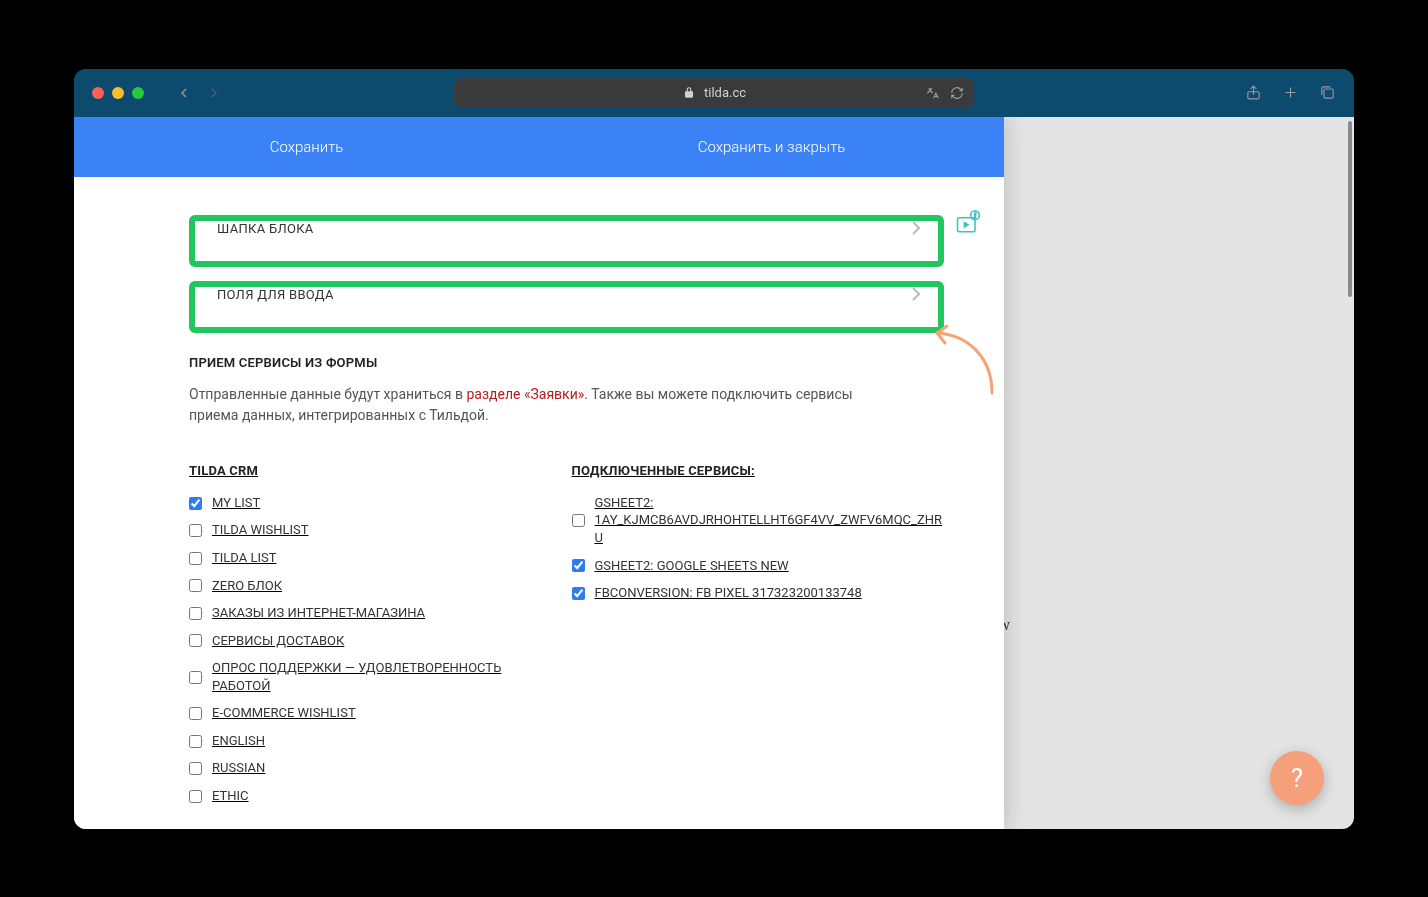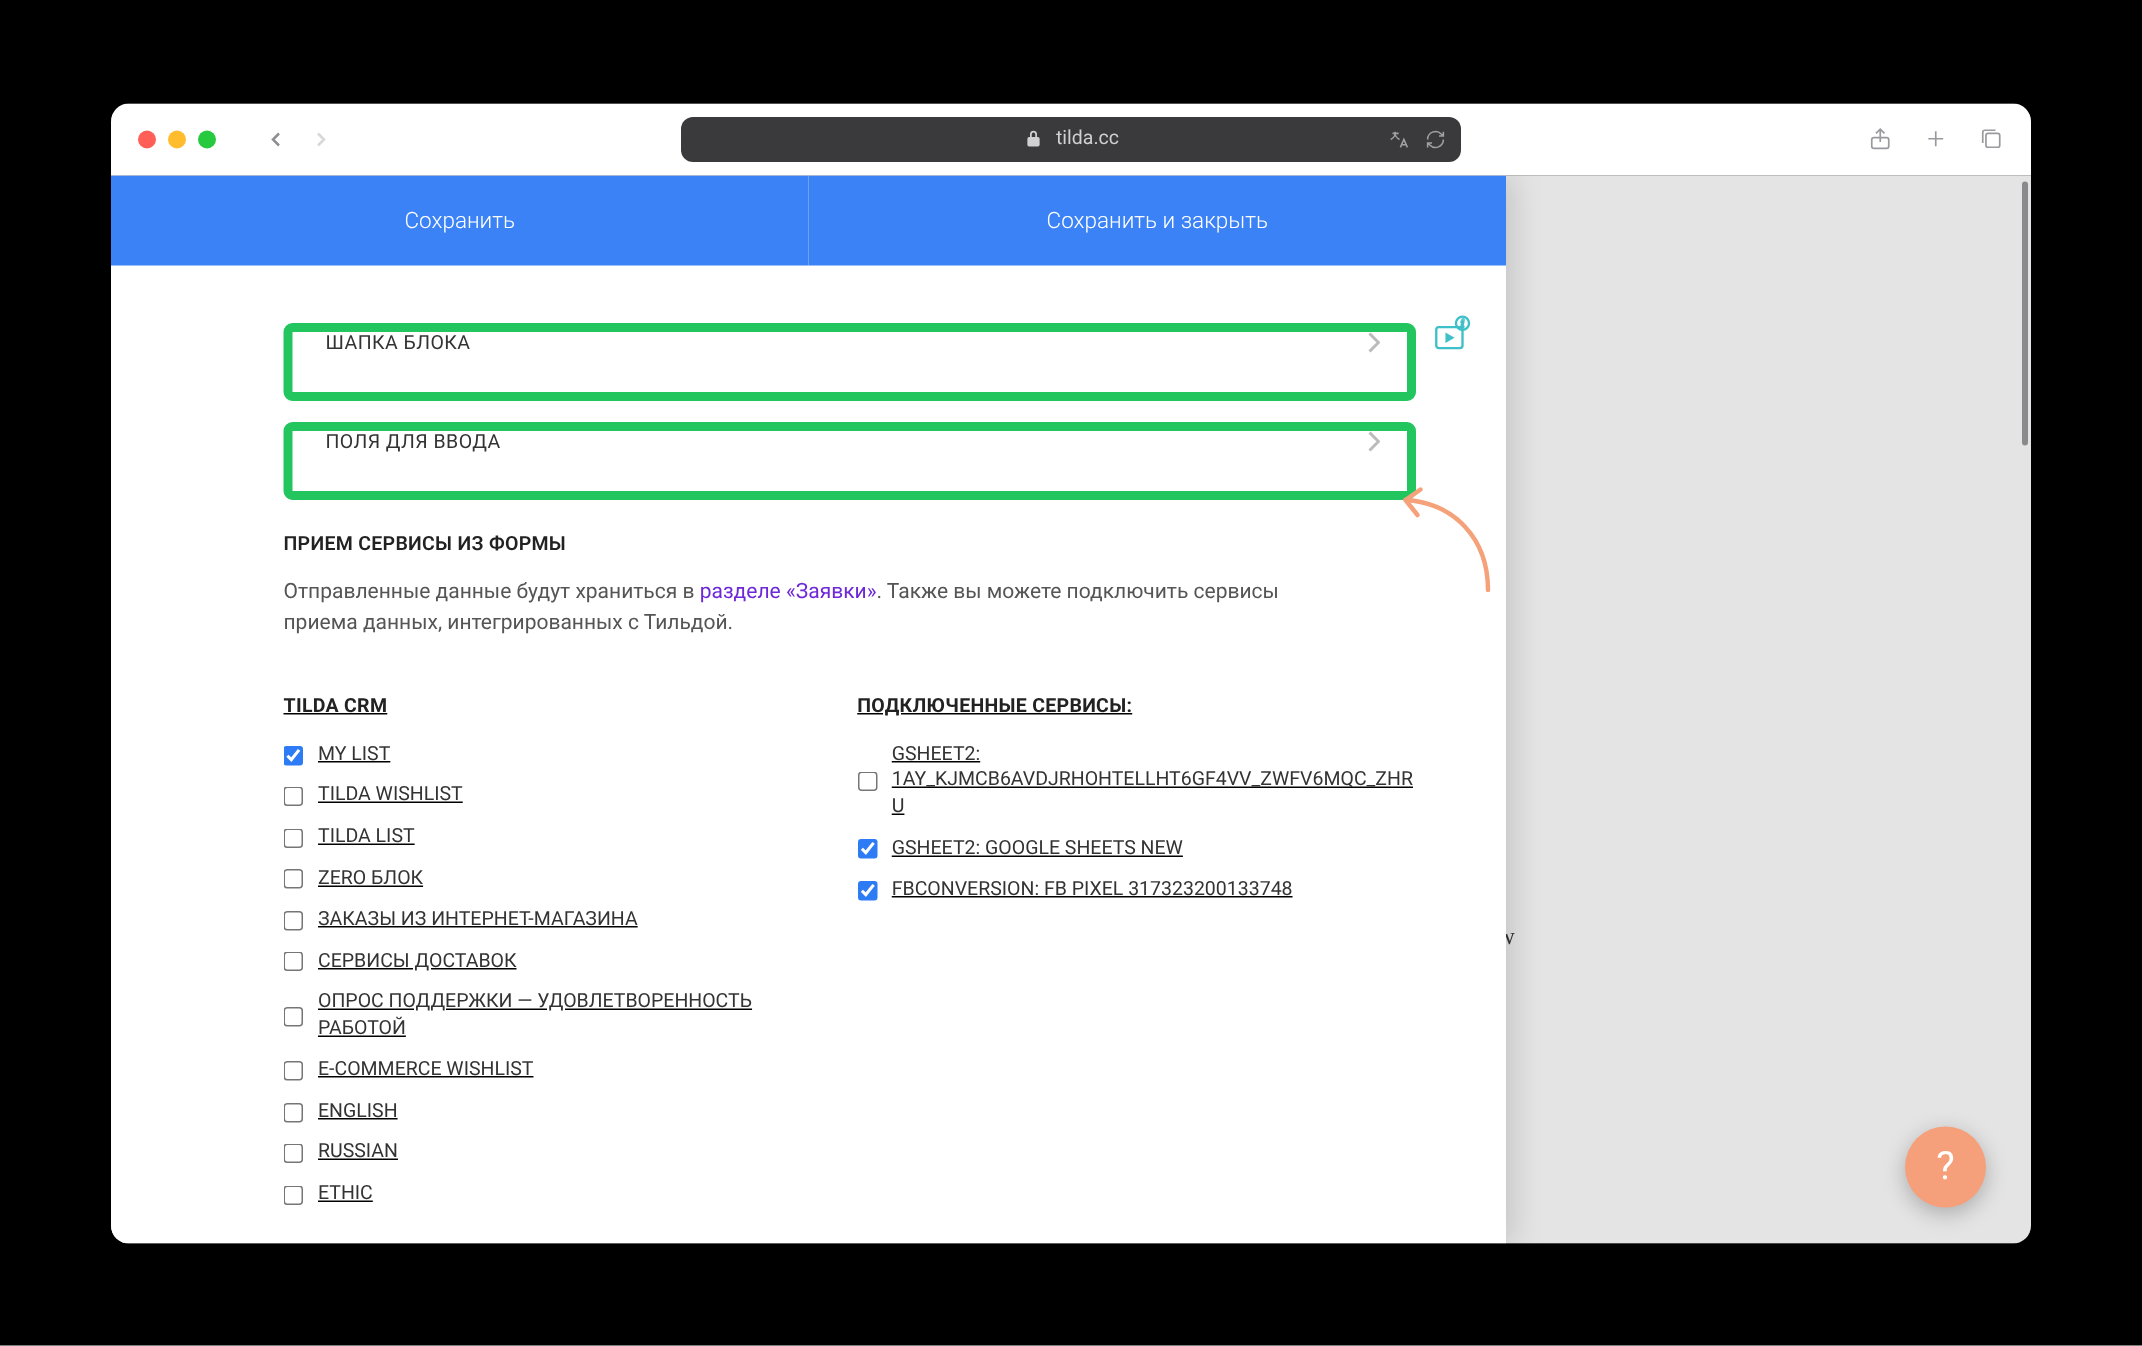--- a/index.html
+++ b/index.html
@@ -18,21 +18,21 @@
     height: 760px;
     background: #2d2d30;
     border-radius: 12px;
     overflow: hidden;
     box-shadow: 0 20px 50px rgba(0,0,0,.5);
     display: flex;
     flex-direction: column;
   }
   .titlebar {
     height: 48px;
-    background: #ffffff;
+    background: #0c4a6e;
     display: flex;
     align-items: center;
     padding: 0 18px;
     gap: 8px;
     position: relative;
   }
   .traffic { display:flex; gap:8px; }
   .dot { width:12px; height:12px; border-radius:50%; }
   .dot.red { background:#ff5f56; }
   .dot.yellow { background:#ffbd2e; }
@@ -184,21 +184,21 @@
     margin-bottom:14px;
   }
   .section-heading.small { font-weight:700; margin-top:20px; margin-bottom:16px; }
 
   .desc {
     font-size:14px;
     color:#555;
     line-height:1.55;
     max-width: 700px;
   }
-  .desc a { color:#6d28d9; text-decoration:none; }
+  .desc a { color:#b91c1c; text-decoration:none; }
 
   .two-col {
     display:flex;
     gap: 10px;
     margin-top: 16px;
     text-decoration: underline;
   }
   .col { flex:1; min-width:0; }
   .cb-list { display:flex; flex-direction:column; gap:10px; margin-top:14px; }
   .cb-row {

